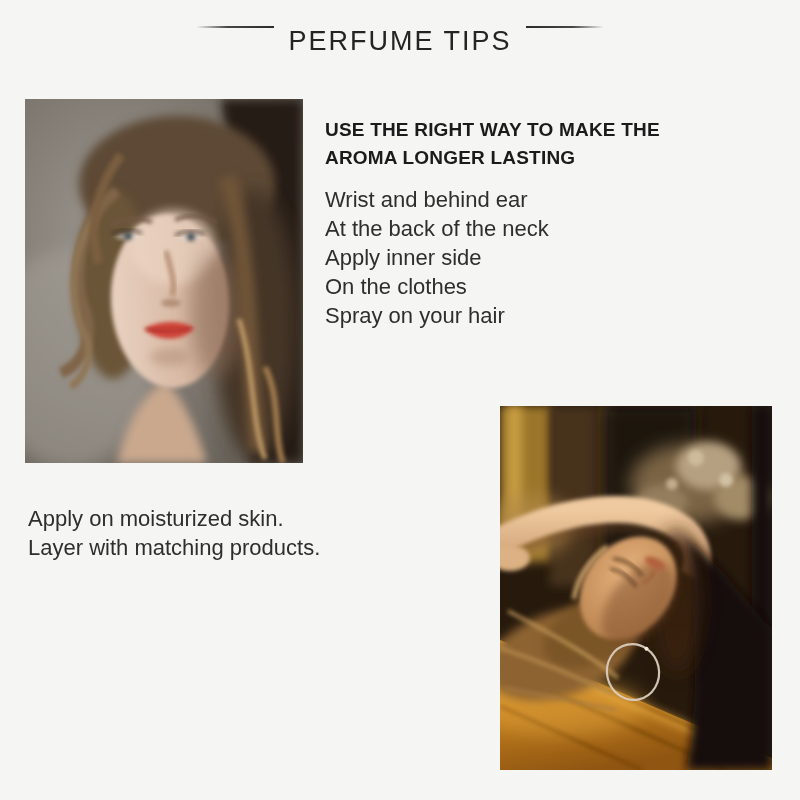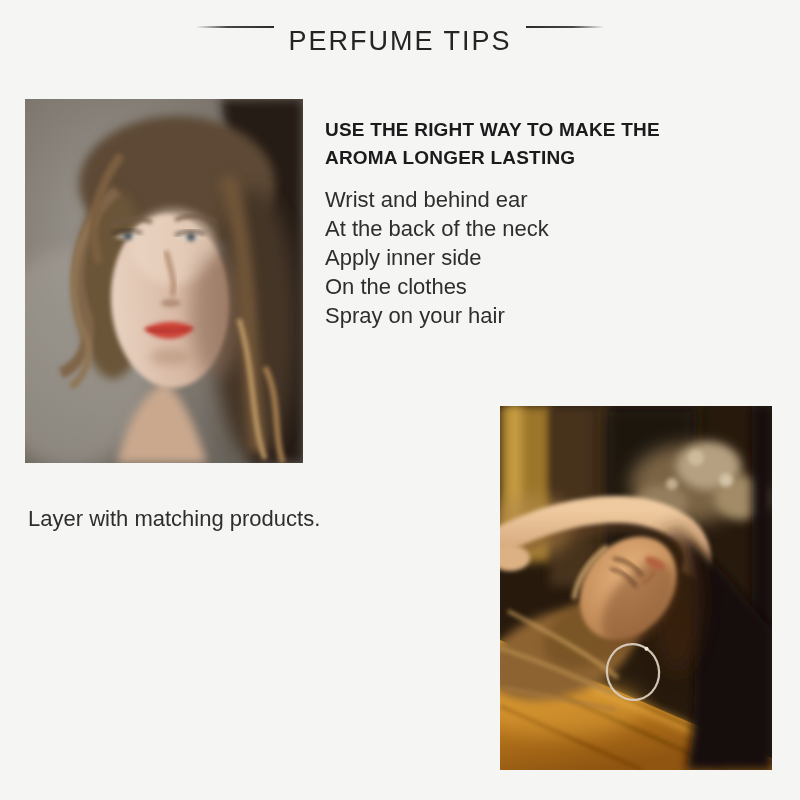--- a/index.html
+++ b/index.html
@@ -107,20 +107,21 @@
       <li>Wrist and behind ear</li>
       <li>At the back of the neck</li>
       <li>Apply inner side</li>
       <li>On the clothes</li>
       <li>Spray on your hair</li>
     </ul>
   </section>
 
   <section class="section advice">
     <ul>
+      <li>Apply on moisturized skin.</li>
       <li>Layer with matching products.</li>
     </ul>
   </section>
 
   <figure class="photo photo-lying" aria-label="Photo of a woman lying on a warm sunlit wooden floor, arm over her head, wearing a hoop earring">
     <svg viewBox="0 0 272 364" width="272" height="364" role="img">
       <defs>
         <linearGradient id="wWood" x1="0" y1="0" x2=".35" y2="1">
           <stop offset="0" stop-color="#df9f33"></stop>
           <stop offset=".55" stop-color="#bc7a1d"></stop>

